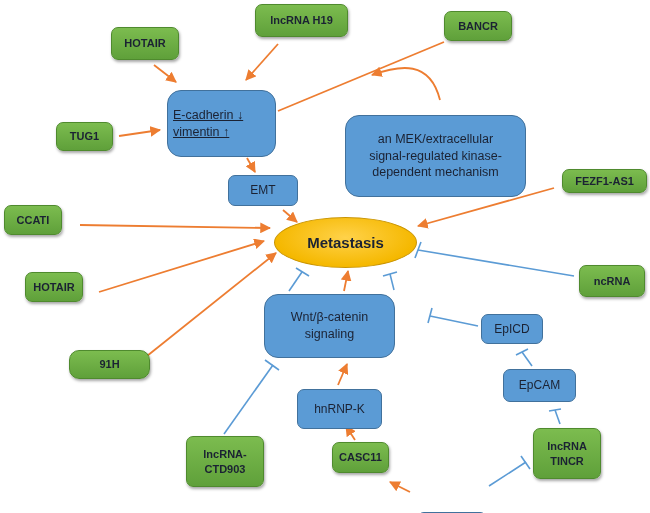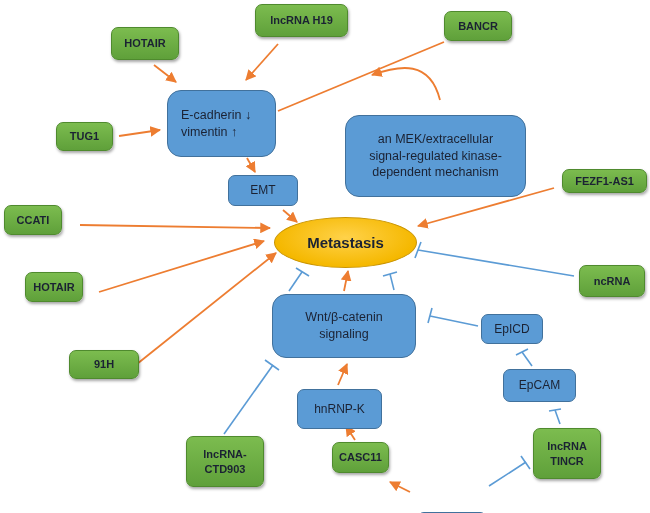--- a/index.html
+++ b/index.html
@@ -60,36 +60,36 @@
     <line x1="489" y1="486" x2="526" y2="462"></line>
     <line x1="521" y1="456" x2="530" y2="469"></line>
     <line x1="224" y1="434" x2="273" y2="365"></line>
     <line x1="265" y1="360" x2="279" y2="370"></line>
   </g>
 </svg>
 
 <div class="node green" style="left:111px;top:27px;width:68px;height:33px;">HOTAIR</div>
 <div class="node green" style="left:255px;top:4px;width:93px;height:33px;">lncRNA H19</div>
 <div class="node green" style="left:444px;top:11px;width:68px;height:30px;">BANCR</div>
-<div class="node blue big" style="left:167px;top:90px;width:109px;height:67px;justify-content:flex-start;padding-left:13px;text-align:left;">E-cadherin ↓
+<div class="node blue big" style="left:167px;top:90px;width:109px;height:67px;justify-content:flex-start;padding-left:5px;text-align:left;text-decoration:underline;">E-cadherin ↓
 vimentin ↑</div>
 <div class="node blue big" style="left:345px;top:102px;width:181px;height:82px;margin-top:13px;">an MEK/extracellular
 signal-regulated kinase-
 dependent mechanism</div>
 <div class="node green" style="left:56px;top:122px;width:57px;height:29px;">TUG1</div>
 <div class="node blue" style="left:228px;top:175px;width:70px;height:31px;">EMT</div>
 <div class="node green" style="left:4px;top:205px;width:58px;height:30px;">CCATI</div>
 <div class="node green" style="left:562px;top:169px;width:85px;height:24px;">FEZF1-AS1</div>
 <div class="ellipse" style="left:274px;top:217px;width:143px;height:51px;">Metastasis</div>
 <div class="node green" style="left:25px;top:272px;width:58px;height:30px;">HOTAIR</div>
 <div class="node green" style="left:579px;top:265px;width:66px;height:32px;">ncRNA</div>
-<div class="node blue big" style="left:272px;top:294px;width:144px;height:64px;">Wnt/β-catenin
+<div class="node blue big" style="left:264px;top:294px;width:131px;height:64px;">Wnt/β-catenin
 signaling</div>
 <div class="node blue" style="left:481px;top:314px;width:62px;height:30px;">EpICD</div>
-<div class="node green" style="left:69px;top:350px;width:70px;height:29px;">91H</div>
+<div class="node green" style="left:69px;top:350px;width:81px;height:29px;border-radius:10px;">91H</div>
 <div class="node blue" style="left:503px;top:369px;width:73px;height:33px;">EpCAM</div>
 <div class="node blue" style="left:297px;top:389px;width:85px;height:40px;">hnRNP-K</div>
 <div class="node green" style="left:186px;top:436px;width:78px;height:51px;">lncRNA-
 CTD903</div>
 <div class="node green" style="left:332px;top:442px;width:57px;height:31px;">CASC11</div>
 <div class="node green" style="left:533px;top:428px;width:68px;height:51px;">lncRNA
 TINCR</div>
 <div class="node blue" style="left:417px;top:472px;width:70px;height:37px;margin-top:40px;">C-Myc</div>
 
 </body></html>

